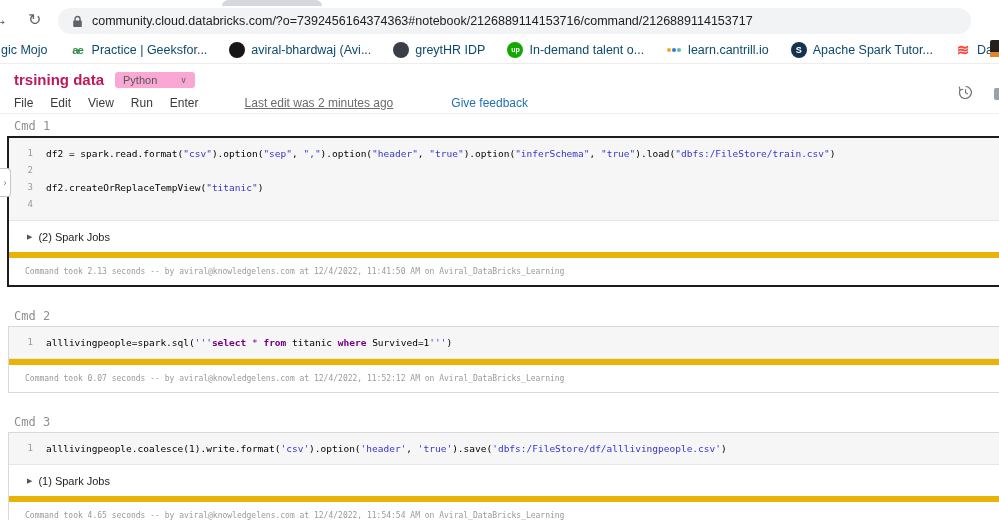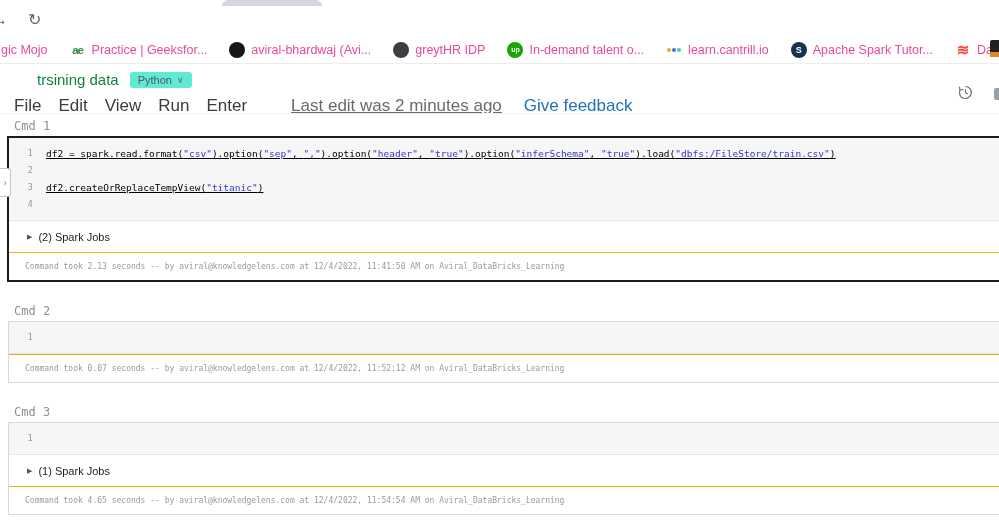--- a/index.html
+++ b/index.html
@@ -13,77 +13,86 @@
   .tab-fragment{position:absolute;top:0;left:222px;width:100px;height:6px;background:#d4d7dc;border-radius:7px 7px 0 0;}
   .toolbar{position:absolute;top:6px;left:0;right:0;height:30px;background:#fff;}
   .nav-forward{position:absolute;left:-8px;top:5px;font-size:16px;color:#5f6368;}
   .reload-btn{position:absolute;left:28px;top:4px;font-size:16px;color:#5f6368;cursor:pointer;}
   .omnibox{position:absolute;left:58px;right:28px;top:2px;height:26px;background:#f1f3f4;border-radius:13px;display:flex;align-items:center;padding:0 14px;box-sizing:border-box;}
   .lock-icon{flex:none;margin-right:9px;display:flex;}
   .url-text{font-size:12.5px;color:#202124;white-space:nowrap;overflow:hidden;}
   
   .bookmarks{position:absolute;top:36px;left:0;right:0;height:28px;background:#fff;display:flex;align-items:center;gap:22px;padding-left:1px;border-bottom:1px solid #ededee;box-sizing:border-box;overflow:hidden;}
   .bookmark{display:flex;align-items:center;gap:6px;flex:none;cursor:pointer;}
-  .blabel{font-size:12.5px;color:#ec4899;white-space:nowrap;}
+  .blabel{font-size:12.5px;color:#0c4a6e;white-space:nowrap;}
   .bicon{width:16px;height:16px;border-radius:50%;display:flex;align-items:center;justify-content:center;flex:none;font-weight:bold;box-sizing:border-box;}
   .bicon-github{background:#171515;}
   .bicon-globe{background:#3a3f45;}
   .bicon-upwork{background:#14a800;color:#fff;font-size:7px;}
   .bicon-spark{background:#16324f;color:#fff;font-size:9px;}
   .bicon-geeksforgeeks{color:#2f8d46;font-size:11.5px;letter-spacing:-1px;border-radius:0;}
   .bicon-databricks{color:#ff4438;font-size:15px;border-radius:0;}
   .bicon-dots{border-radius:0;gap:1px;}
   .bicon-dots i{width:4px;height:4px;border-radius:50%;display:block;}
   .bicon-dots i:nth-child(1){background:#f5a623;}
   .bicon-dots i:nth-child(2){background:#3f76d2;}
   .bicon-dots i:nth-child(3){background:#49c5b1;}
   .ext-fragment{position:absolute;right:0;top:40px;width:9px;height:17px;background:#23201d;border-radius:2px 0 0 2px;}
   .ext-fragment:after{content:"";position:absolute;left:0;bottom:0;width:9px;height:5px;background:#e0862a;}
   
   .nb-header{position:absolute;top:64px;left:0;right:0;height:49px;background:#fff;}
   .nb-title-row{position:absolute;left:14px;top:7px;display:flex;align-items:center;gap:11px;}
-  .nb-title{font-size:15px;font-weight:normal;color:#15803d;margin-left:23px;}
-  .lang-pill{background:#5eead4;border-radius:3px;font-size:11px;color:#565656;padding:2px 8px;display:flex;gap:5px;align-items:center;cursor:pointer;justify-content:center;}
+  .nb-title{font-size:15px;font-weight:bold;color:#be185d;}
+  .lang-pill{background:#f9a8d4;border-radius:3px;font-size:11px;color:#565656;padding:2px 8px;display:flex;gap:23px;align-items:center;cursor:pointer;justify-content:center;}
   .lang-caret{font-size:9px;color:#666;}
-  .nb-menu-row{position:absolute;left:14px;top:32px;display:flex;align-items:flex-start;font-size:17px;color:#3b3b3b;}
+  .nb-menu-row{position:absolute;left:14px;top:32px;display:flex;align-items:flex-start;font-size:12px;color:#3b3b3b;gap:36px;}
   .menu-items{display:flex;gap:17px;}
   .menu-item{cursor:pointer;}
-  .last-edit{color:#6b6b6b;text-decoration:underline;margin-left:44px;cursor:pointer;}
+  .last-edit{color:#6b6b6b;text-decoration:underline;margin-left:10px;cursor:pointer;}
   .feedback{color:#2272b4;margin-left:22px;cursor:pointer;}
   .history-btn{position:absolute;right:25px;top:20px;cursor:pointer;display:flex;}
   .hdr-fragment{position:absolute;right:0;top:24px;width:5px;height:12px;background:#9aa0a6;border-radius:2px 0 0 2px;}
   
   .nb-body{position:absolute;top:113px;left:0;right:0;bottom:0;background:#fff;border-top:1px solid #f0f0f0;}
   .cmd-label{font-family:"DejaVu Sans Mono",monospace;font-size:12px;color:#8f8f8f;margin:5px 0 3px 14px;}
   .cell-block + .cell-block .cmd-label{margin-top:22px;}
   .cell{margin-left:8px;margin-right:-3px;border:1px solid #d9d9d9;background:#fff;}
   .cell.selected{border:2px solid #1c1c1c;margin-left:7px;}
   .editor{background:#f6f6f6;padding:7px 0;border-bottom:1px solid #e6e6e6;cursor:text;}
   .line{display:flex;min-height:17px;line-height:17px;font-family:"DejaVu Sans Mono",monospace;font-size:9.5px;}
   .ln{width:24px;text-align:right;padding-right:13px;color:#9a9a9a;flex:none;font-size:9px;}
-  .code{white-space:pre;color:#000;text-decoration:underline;}
+  .code{white-space:pre;color:#000;}
   .tok-s{color:#3535cf;}
   .tok-k{color:#770088;font-weight:bold;}
   .tok-st{color:#770088;}
   .results{background:#fff;}
   .spark-jobs{font-size:11px;color:#1f1f1f;padding:10px 3px 9px 18px;cursor:pointer;display:flex;align-items:center;gap:6px;}
   .spark-arrow{font-size:7px;color:#555;}
-  .status{border-top:1px solid #eab308;font-family:"DejaVu Sans Mono",monospace;font-size:8px;color:#9a9a9a;padding:9px 0 9px 16px;white-space:nowrap;}
+  .status{border-top:6px solid #eab308;font-family:"DejaVu Sans Mono",monospace;font-size:8px;color:#9a9a9a;padding:9px 0 9px 16px;white-space:nowrap;}
   .hint{font-family:"DejaVu Sans Mono",monospace;font-size:8px;color:#9a9a9a;margin:25px 0 0 16px;}
   .side-chevron{position:absolute;left:0;top:168px;width:11px;height:29px;background:#fff;border:1px solid #c6c6c6;border-left:none;border-radius:0 4px 4px 0;display:flex;align-items:center;justify-content:center;font-size:9px;color:#777;cursor:pointer;z-index:5;box-sizing:border-box;}
 </style>
 </head>
 <body>
 
 <div class="chrome-top">
   <div class="tab-fragment"></div>
 </div>
 <div class="toolbar">
   <span class="nav-forward">→</span>
   <span class="reload-btn">↻</span>
+  <div class="omnibox">
+    <span class="lock-icon">
+      <svg width="11" height="13" viewBox="0 0 11 13">
+          <path d="M3 6 V4 a2.5 2.5 0 0 1 5 0 V6" fill="none" stroke="#5f6368" stroke-width="1.4"></path>
+          <rect x="1.2" y="5.6" width="8.6" height="6.4" rx="1" fill="#5f6368"></rect>
+        </svg>
+    </span>
+    <span class="url-text">community.cloud.databricks.com/?o=7392456164374363#notebook/2126889114153716/command/2126889114153717</span>
+  </div>
 </div>
 
 <div class="bookmarks">
     <div class="bookmark">
       <span class="blabel">gic Mojo</span>
     </div>
     <div class="bookmark">
       <span class="bicon bicon-geeksforgeeks">ae</span>
       <span class="blabel">Practice | Geeksfor...</span>
     </div>
@@ -178,33 +187,35 @@
             <div class="status">Command took 2.13 seconds -- by aviral@knowledgelens.com at 12/4/2022, 11:41:50 AM on Aviral_DataBricks_Learning</div>
           </div>
         </div>
       </div>
       <div class="cell-block">
         <div class="cmd-label">Cmd 2</div>
         <div class="cell">
           <div class="editor">
             <div class="line">
               <span class="ln">1</span>
+              <span class="code"><span>alllivingpeople=spark.sql(</span><span class="tok-s">'''</span><span class="tok-k">select</span><span> </span><span class="tok-st">*</span><span> </span><span class="tok-k">from</span><span> titanic </span><span class="tok-k">where</span><span> Survived=1</span><span class="tok-s">'''</span><span>)</span></span>
             </div>
           </div>
           <div class="results">
             <div class="status">Command took 0.07 seconds -- by aviral@knowledgelens.com at 12/4/2022, 11:52:12 AM on Aviral_DataBricks_Learning</div>
           </div>
         </div>
       </div>
       <div class="cell-block">
         <div class="cmd-label">Cmd 3</div>
         <div class="cell">
           <div class="editor">
             <div class="line">
               <span class="ln">1</span>
+              <span class="code"><span>alllivingpeople.coalesce(1).write.format(</span><span class="tok-s">'csv'</span><span>).option(</span><span class="tok-s">'header'</span><span>, </span><span class="tok-s">'true'</span><span>).save(</span><span class="tok-s">'dbfs:/FileStore/df/alllivingpeople.csv'</span><span>)</span></span>
             </div>
           </div>
           <div class="results">
             <div class="spark-jobs">
               <span class="spark-arrow">▶</span>
               <span>(1) Spark Jobs</span>
             </div>
             <div class="status">Command took 4.65 seconds -- by aviral@knowledgelens.com at 12/4/2022, 11:54:54 AM on Aviral_DataBricks_Learning</div>
           </div>
         </div>

